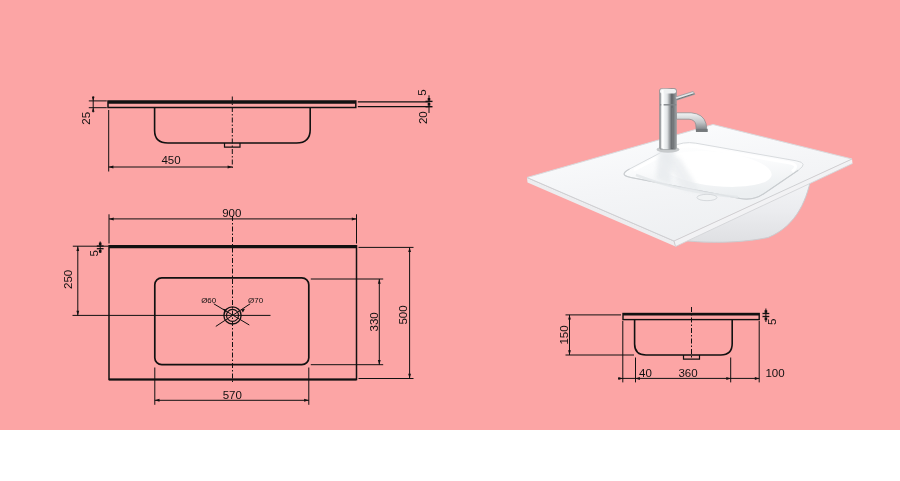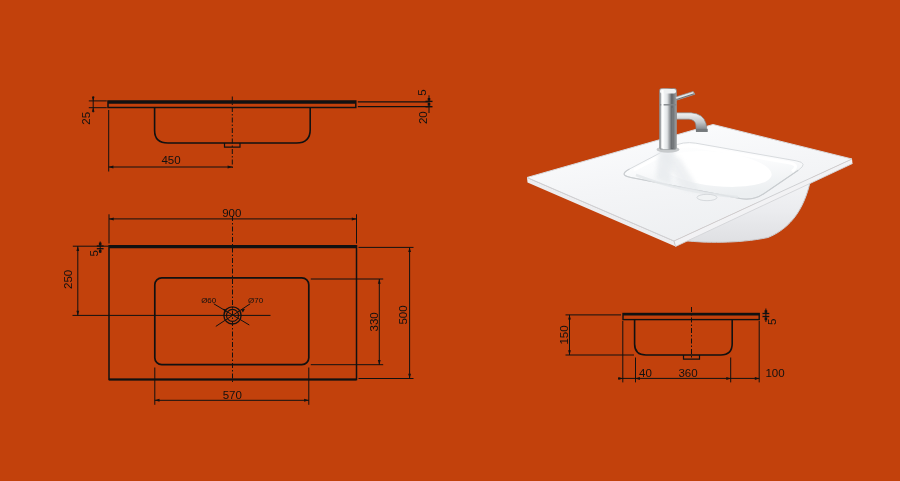--- a/index.html
+++ b/index.html
@@ -1,16 +1,16 @@
 <!DOCTYPE html>
 <html><head>
 <meta charset="utf-8">
 <style>
   html,body{margin:0;padding:0;background:#ffffff;}
-  #page{position:relative;width:900px;height:481px;background:#c2410c;overflow:hidden;}
+  #page{position:relative;width:900px;height:430px;background:#fca5a5;overflow:hidden;}
   svg{position:absolute;left:0;top:0;}
   text{font-family:"Liberation Sans",sans-serif;fill:#111;}
 </style>
 </head>
 <body>
 <div id="page">
 <svg width="900" height="481" viewBox="0 0 900 481">
 <defs>
   <linearGradient id="slabTop" x1="0.2" y1="0" x2="0.6" y2="1">
     <stop offset="0" stop-color="#fcfdfe"></stop>

